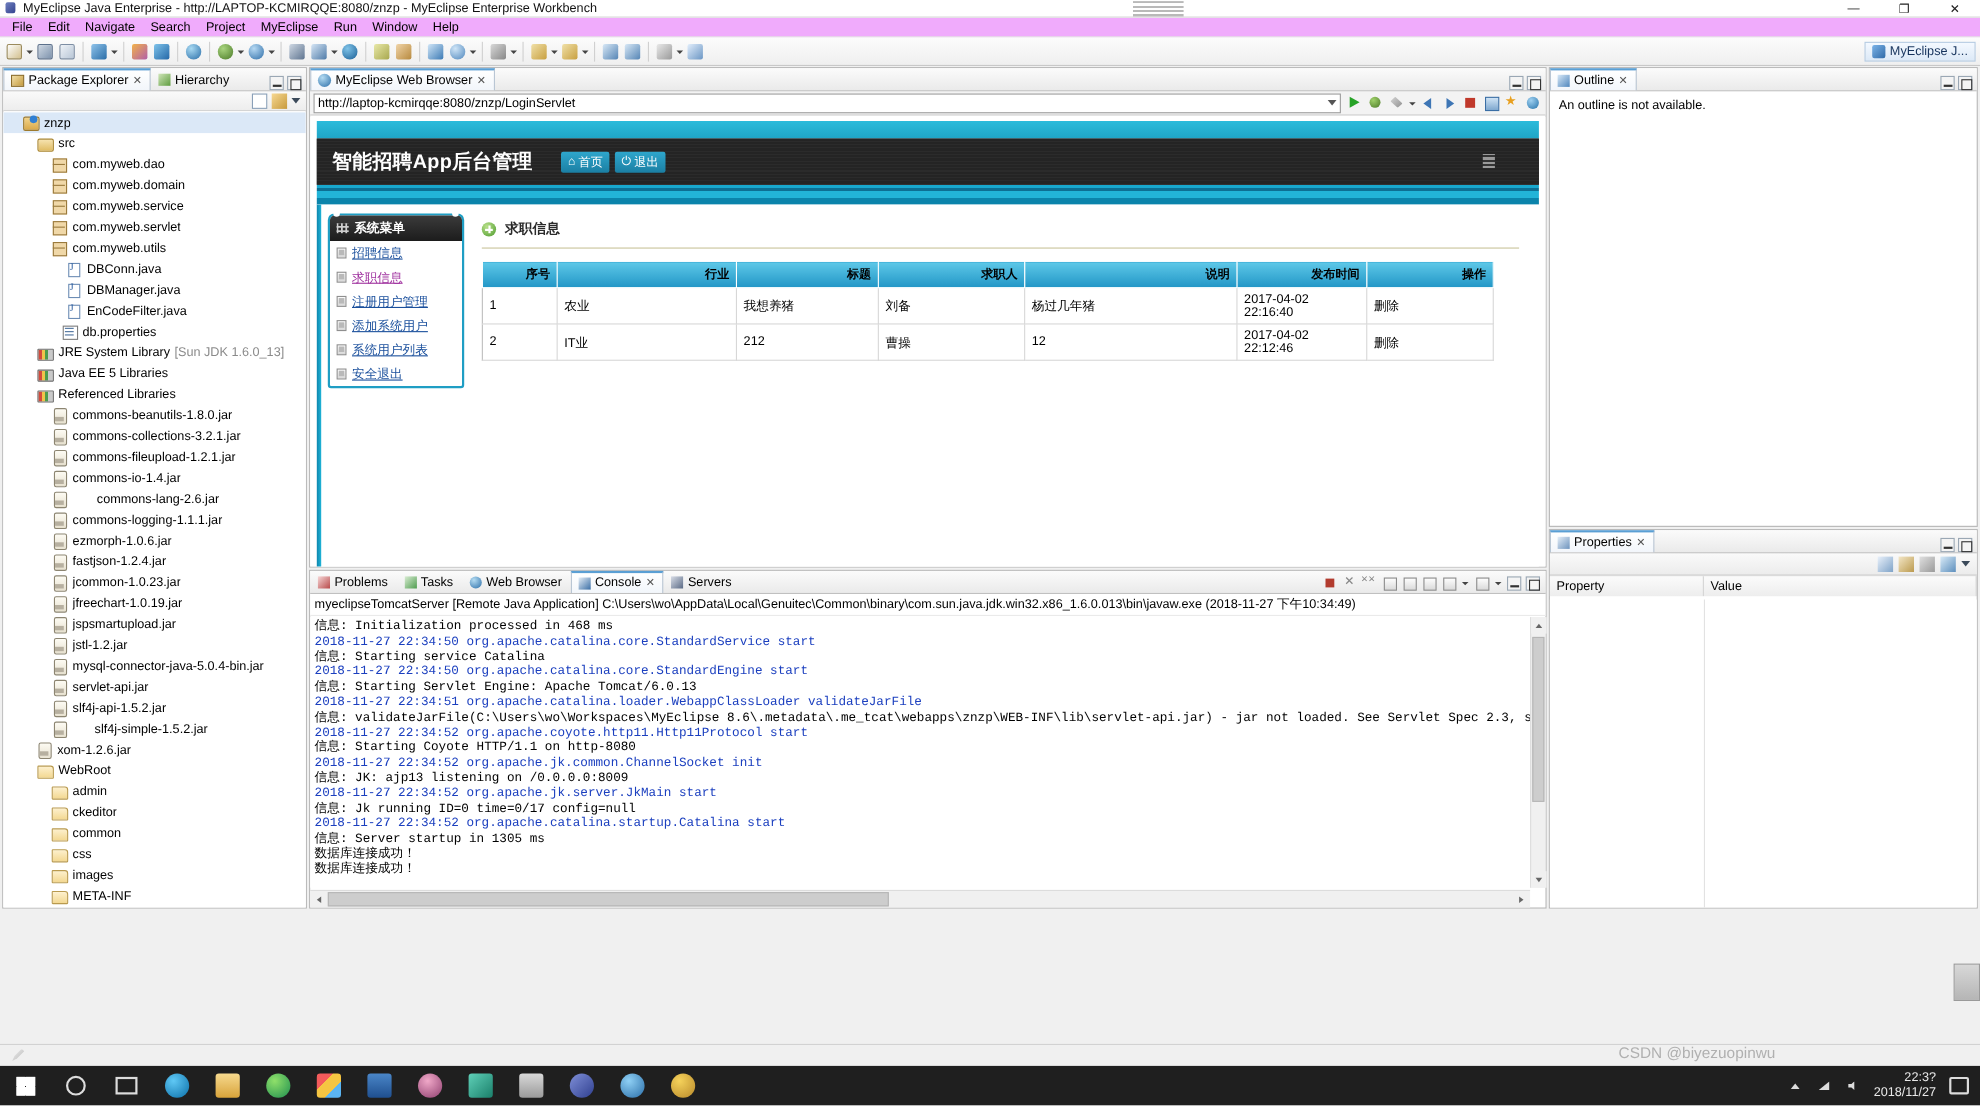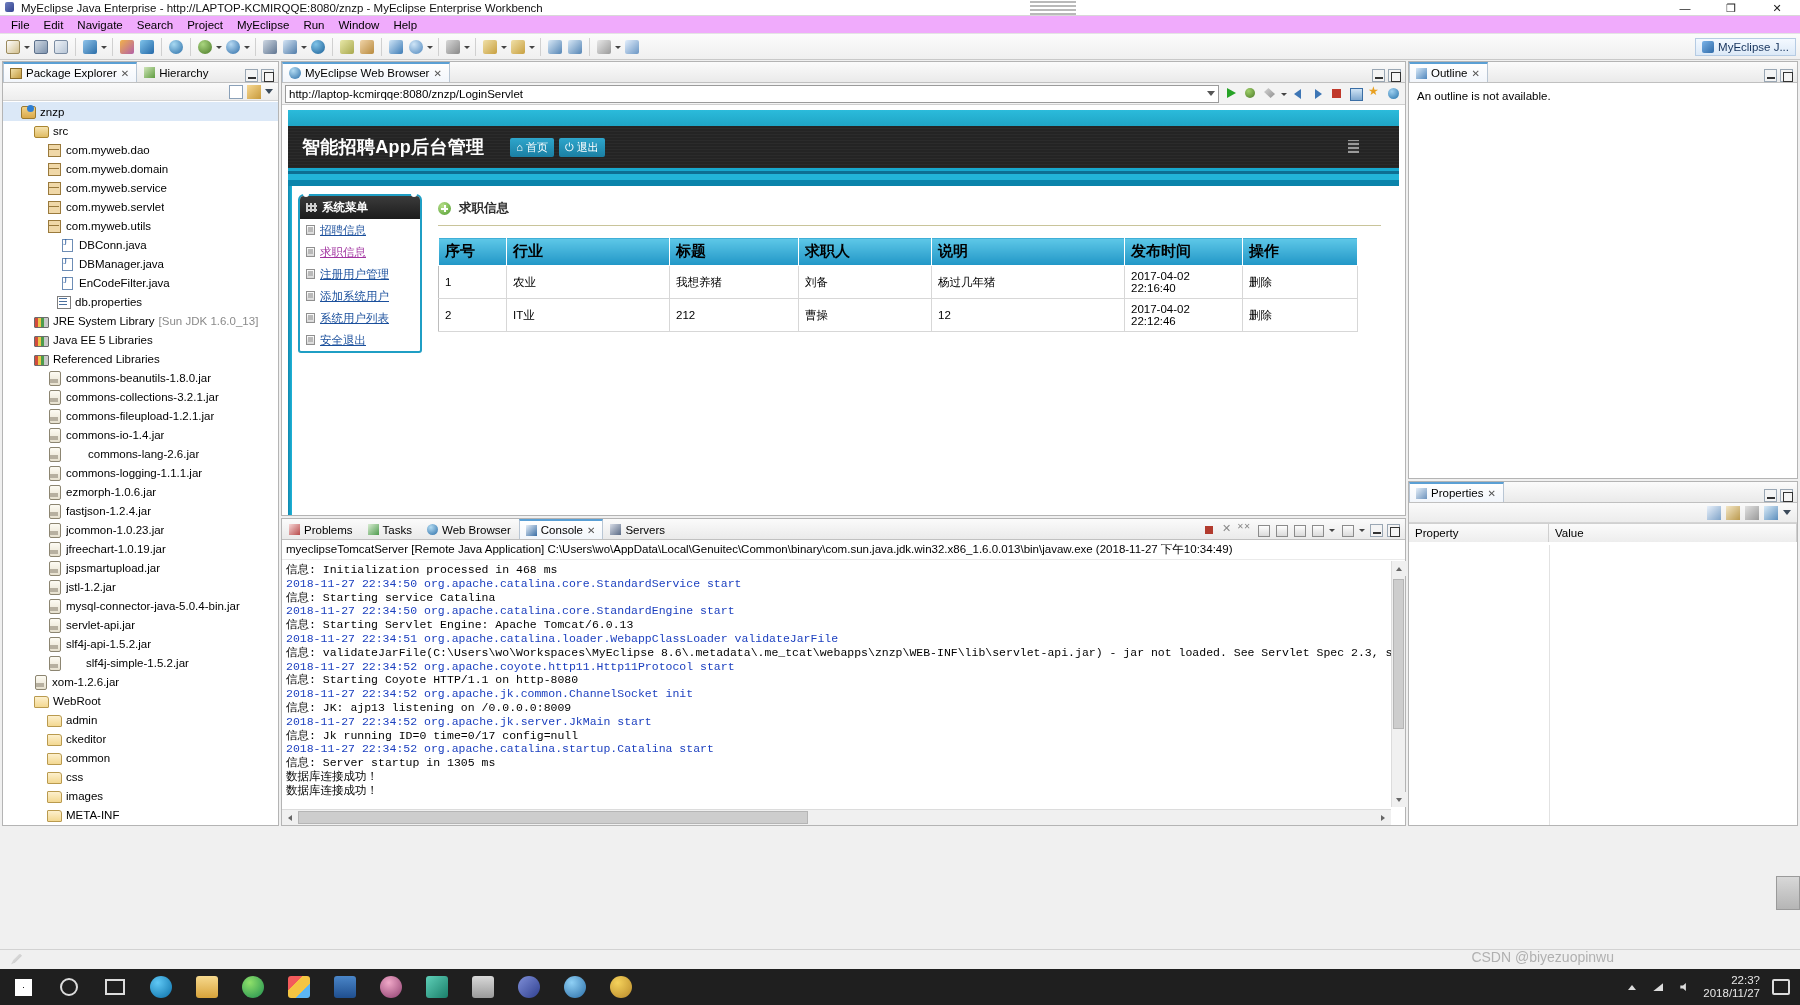--- a/index.html
+++ b/index.html
@@ -166,22 +166,22 @@
   .menu-item a { color:#1a4f9c; text-decoration:underline; cursor:pointer; }
   .menu-item.visited a { color:#a0329f; }
   .wp-main { flex:1; padding:14px 12px 0 14px; }
   .wp-sec-title { display:flex; align-items:center; gap:8px; font-size:12.5px; font-weight:bold;
      color:#2b2b2b; padding-bottom:8px; border-bottom:1px solid #c9c49a; margin-right:6px;}
   .plus-ico { width:13px; height:13px; border-radius:50%;
      background:radial-gradient(circle at 35% 30%,#b8e08a,#4e9b2e); position:relative; flex:none;}
   .plus-ico:after{content:"";position:absolute;left:3px;top:5.5px;width:7px;height:2px;background:#fff;}
   .plus-ico:before{content:"";position:absolute;left:5.5px;top:3px;width:2px;height:7px;background:#fff;}
   table.data { border-collapse:collapse; width:919px; margin-top:11px; table-layout:fixed; }
-  table.data th { background:linear-gradient(180deg,#5ec8e8,#2196c6); color:#000; font-size:15px;
-     font-weight:bold; text-align:left; padding:4px 6px; border:1px solid #ffffff; height:20px;margin-left:44px;}
+  table.data th { background:linear-gradient(180deg,#5ec8e8,#2196c6); color:#000; font-size:11px;
+     font-weight:bold; text-align:right; padding:4px 6px; border:1px solid #ffffff; height:20px;margin-left:44px;}
   table.data td { font-size:11.5px; color:#000; padding:4px 6px; border:1px solid #d7d7d7;
      background:#fff; height:22px; }
   table.data tr td:first-child { border-left:1px solid #bdbdbd; }
 
   
   #outline { left:1408px; top:0px; width:390px; height:418px; }
   .outline-body { position:absolute; top:22px; left:0; right:0; bottom:0; padding:6px 8px; font-size:11.5px; color:#000;}
 
   
   #properties { left:1408px; top:420px; width:390px; height:345px; }

